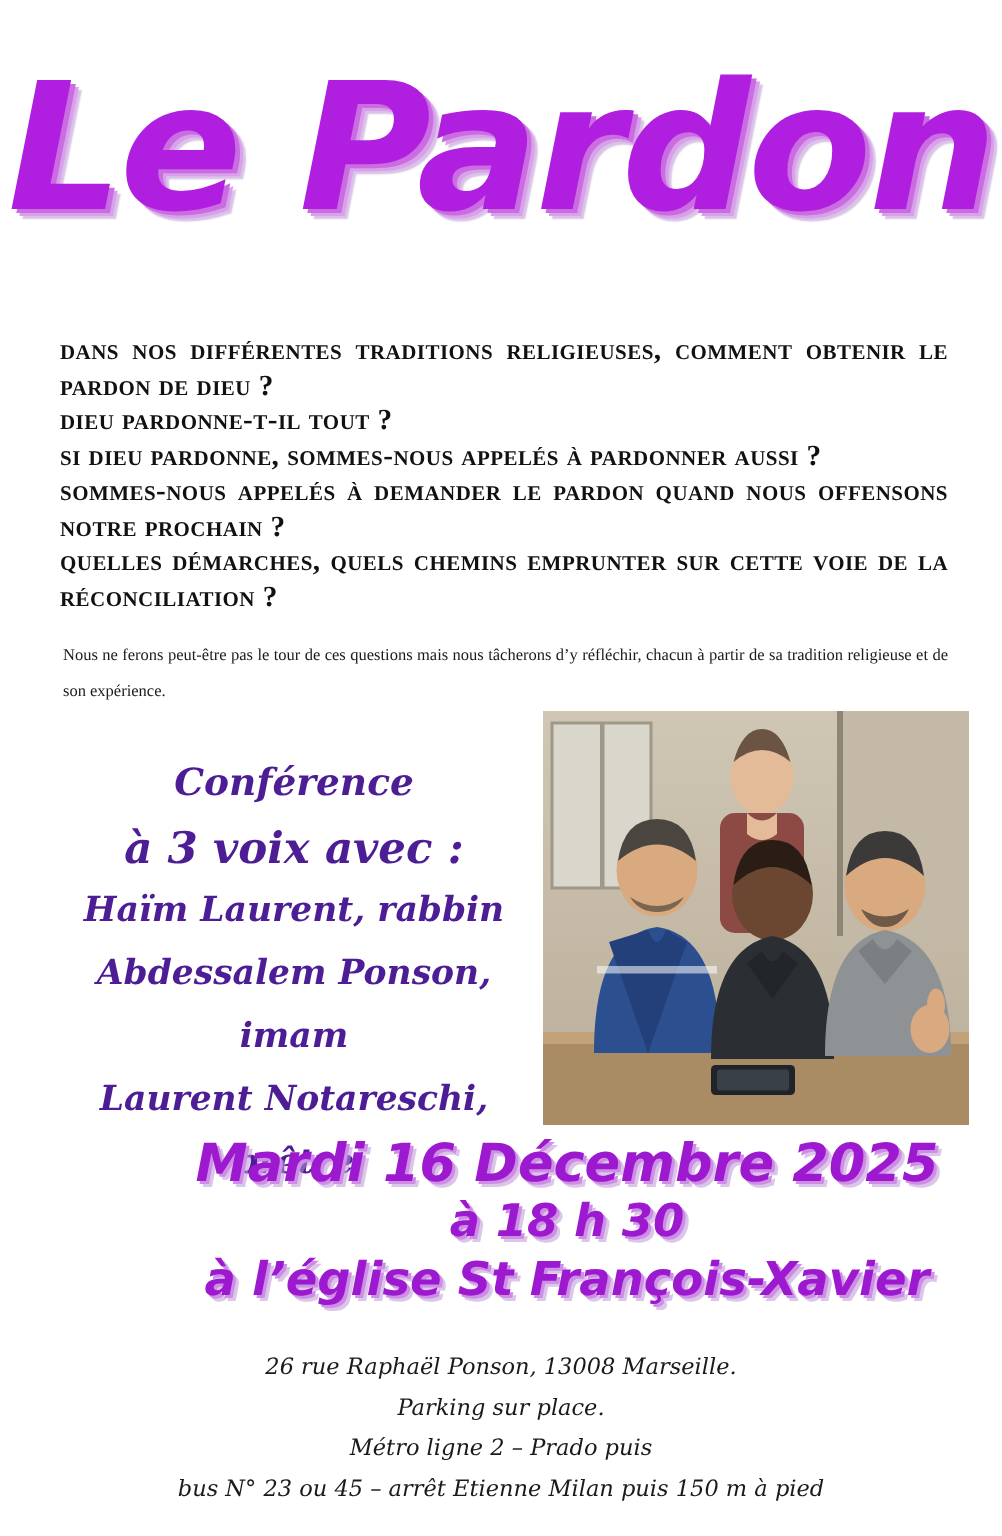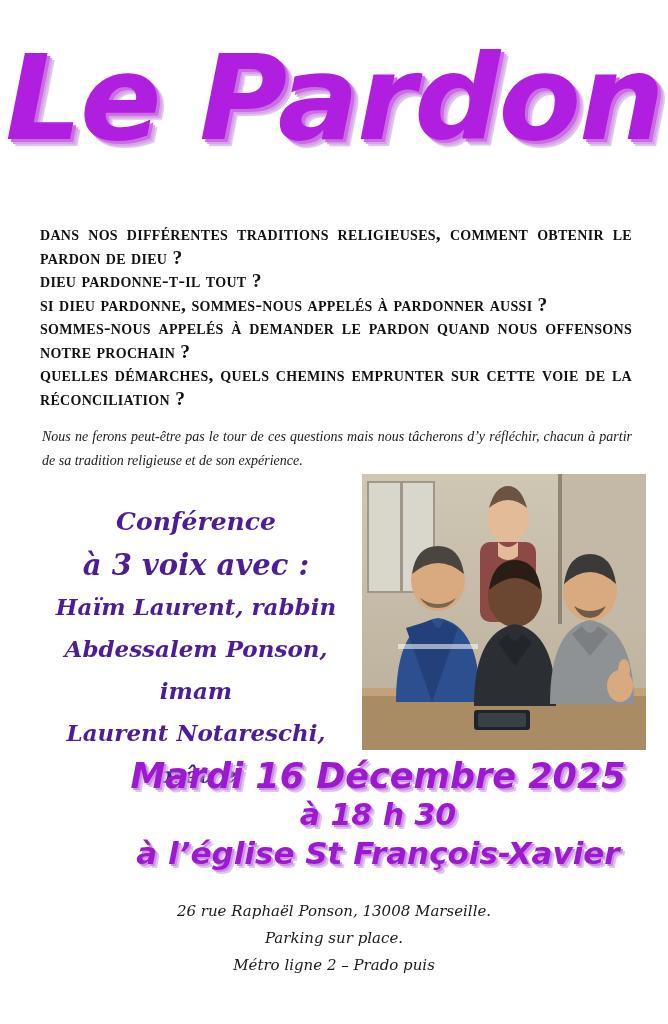--- a/index.html
+++ b/index.html
@@ -71,22 +71,21 @@
     display: block;
   }
 
   
   .intro {
     position: absolute;
     top: 425px;
     left: 42px;
     width: 590px;
     font-family: "Liberation Serif", serif;
-    font-style: italic;
-    font-size: 14px;
+    font-size: 11px;
     line-height: 24px;
     color: #1a1a1a;
     text-align: justify;
   }
 
   
   .speakers {
     position: absolute;
     top: 500px;
     left: 26px;
@@ -239,15 +238,16 @@
   <div class="datewrap">
     <div class="d1">Mardi 16 Décembre 2025</div>
     <div class="d2">à 18 h 30</div>
     <div class="d3">à l’église St François-Xavier</div>
   </div>
 
   <div class="address">
     <div>26 rue Raphaël Ponson, 13008 Marseille.</div>
     <div>Parking sur place.</div>
     <div>Métro ligne 2 – Prado puis</div>
+    <div>bus N° 23 ou 45 – arrêt Etienne Milan puis 150 m à pied</div>
   </div>
 
 </div>
 
 </body></html>

